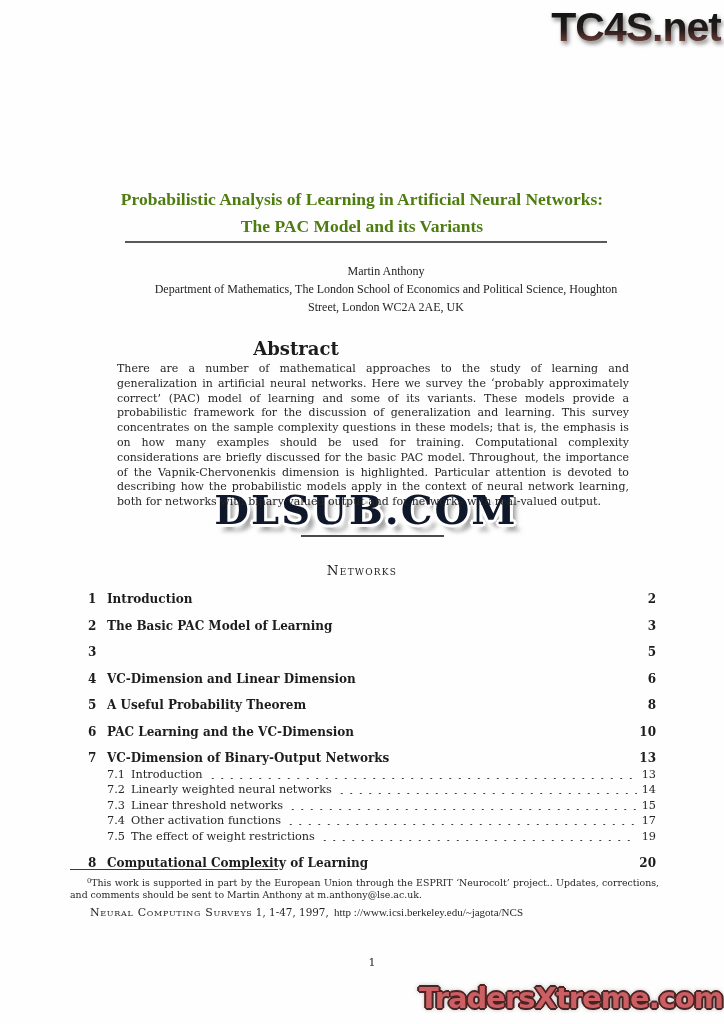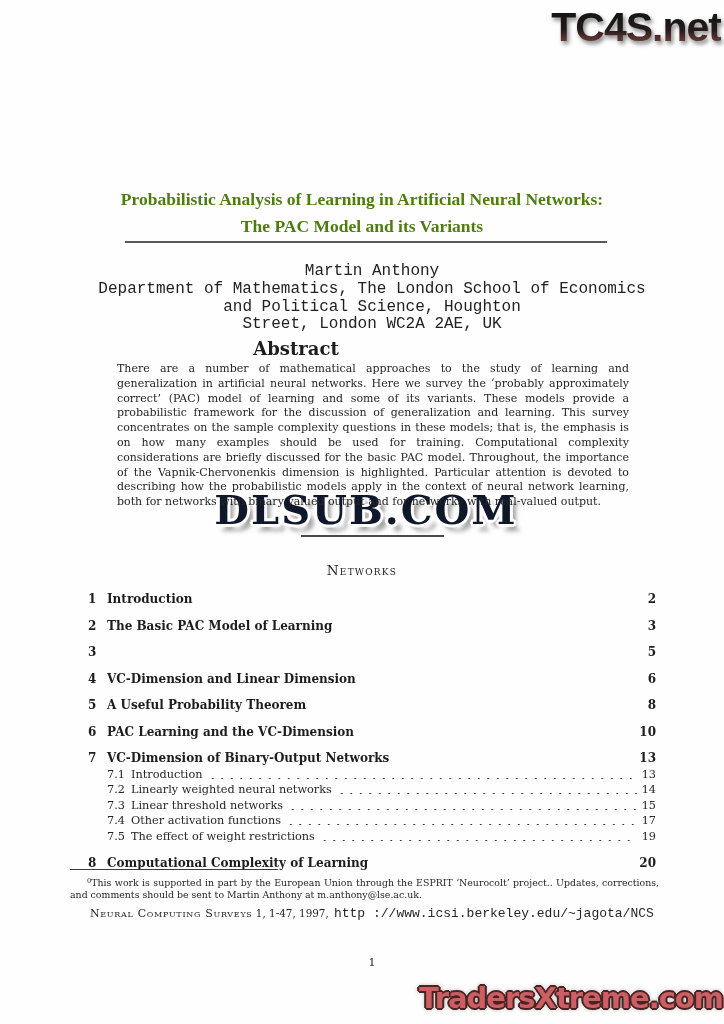--- a/index.html
+++ b/index.html
@@ -39,23 +39,23 @@
     filter:drop-shadow(0 0 2px #c4c4c4);
   }
   
   .title{
     position:absolute;top:186px;left:0;width:724px;text-align:center;
     font-family:"Liberation Serif", serif;font-weight:bold;
     font-size:17.5px;line-height:27px;color:#4d7c0f;
   }
   .title-rule{position:absolute;top:241px;left:125px;width:482px;height:1.8px;background:#585858;}
   .author{
-    position:absolute;top:263px;left:78px;width:568px;margin-left:10px;text-align:center;
-    font-family:Liberation Mono, monospace;
-    font-size:16px;line-height:17.8px;color:#222;
+    position:absolute;top:263px;left:92px;width:568px;margin-left:10px;text-align:center;
+    font-family:Liberation Serif, serif;
+    font-size:12px;line-height:17.8px;color:#222;
   }
   
   .abs-head{
     position:absolute;top:338px;left:0;width:592px;text-align:center;
     font-weight:bold;font-size:18px;color:#1d1d1d;
   }
   .abs-body{
     position:absolute;top:362px;left:117px;width:512px;
     font-size:11px;line-height:14.8px;text-align:justify;color:#262626;
   }
@@ -83,21 +83,21 @@
   }
   
   .fn-rule{position:absolute;top:869px;left:70px;width:208px;height:1.4px;background:#3a3a3a;}
   .footnote{
     position:absolute;top:875px;left:70px;width:589px;
     font-size:9.4px;line-height:12.4px;text-align:justify;text-indent:17px;color:#262626;
   }
   .footnote sup{font-size:6.8px;vertical-align:3px;}
   .journal{position:absolute;top:906px;left:90px;font-size:10.4px;white-space:nowrap;color:#262626;}
   .journal .jname{font-variant:small-caps;letter-spacing:0.7px;font-size:11px;}
-  .journal .jurl{font-family:Liberation Mono, monospace;font-size:13px;}
+  .journal .jurl{font-family:Liberation Serif, serif;font-size:11px;}
   .pageno{
     position:absolute;top:956px;left:372px;transform:translateX(-50%);
     font-size:11px;color:#262626;
   }
 </style>
 </head>
 <body>
 
 <div class="wm-top">TC4S.net</div>
 <div class="wm-mid">DLSUB.COM</div>

